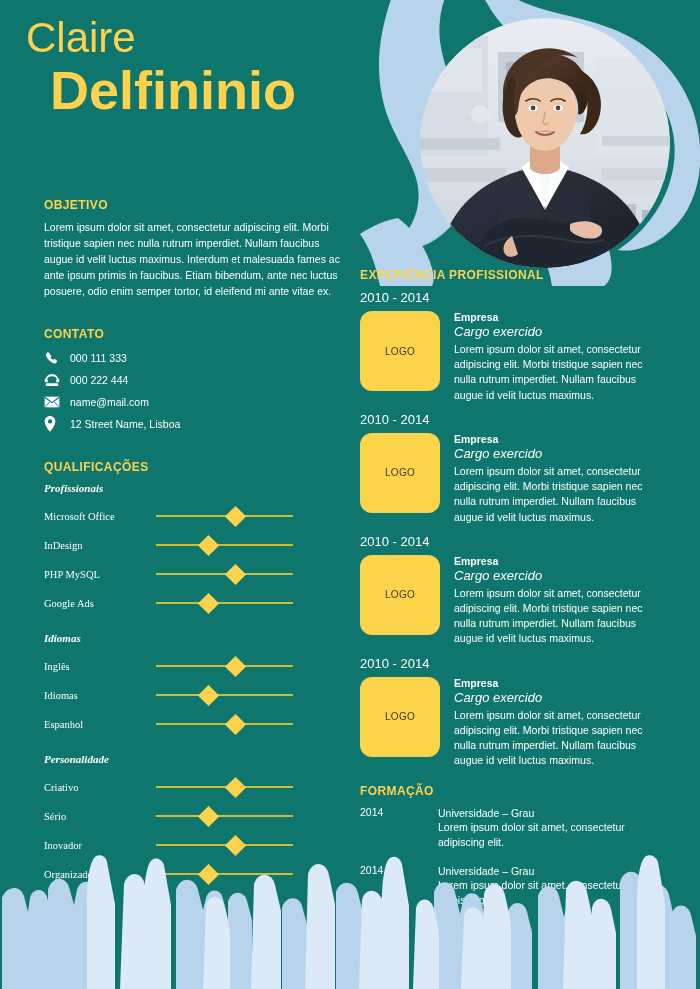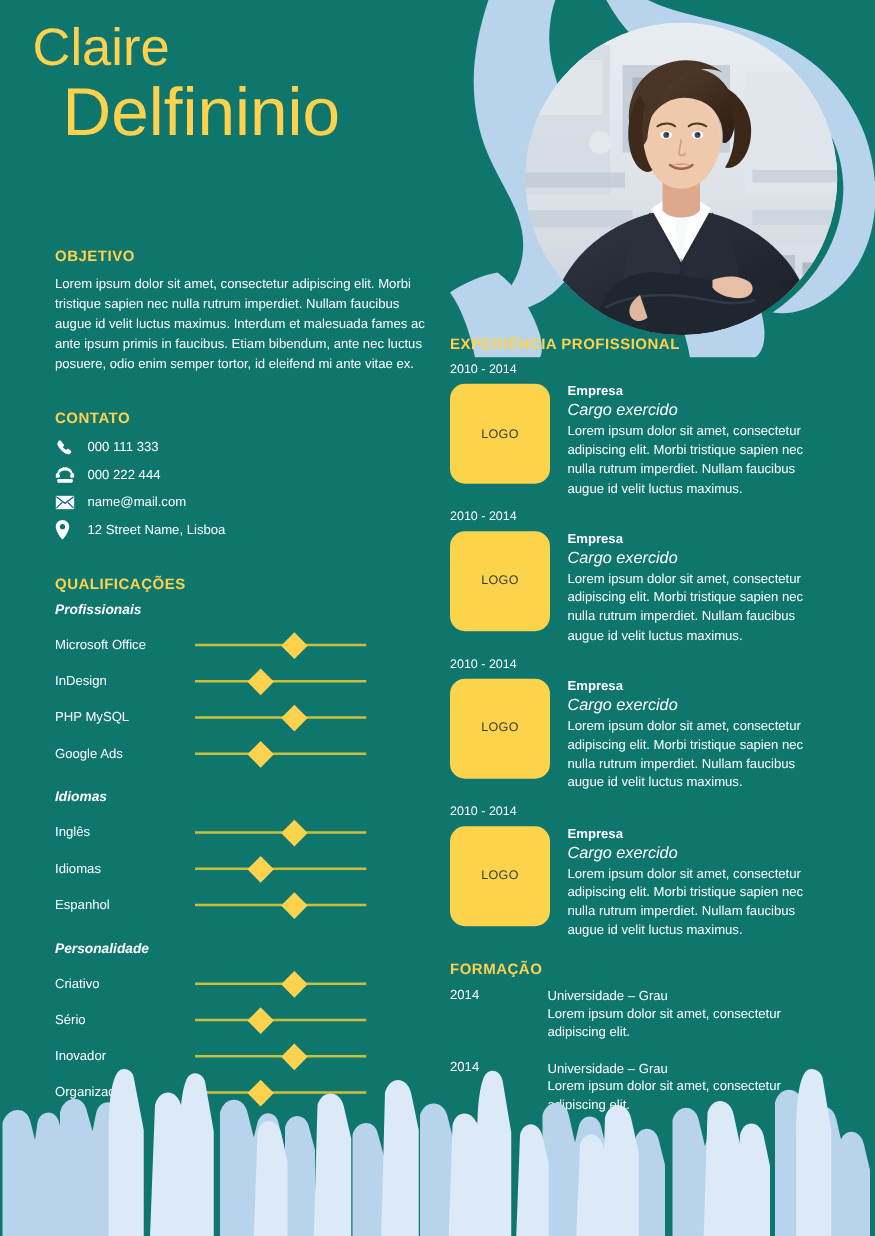--- a/index.html
+++ b/index.html
@@ -49,21 +49,21 @@
   .first-name {
     color: #FFD24D;
     font-size: 42px;
     font-weight: 400;
     line-height: 1.05;
     letter-spacing: 0px;
   }
   .last-name {
     color: #FFD24D;
     font-size: 54px;
-    font-weight: 400;
+    font-weight: 700;
     line-height: 1.05;
     margin-top: 2px;
     margin-left: 24px;
   }
 
   
   .sec-h {
     color: #FFD24D;
     font-size: 12px;
     font-weight: 700;
@@ -106,21 +106,21 @@
     display: flex;
     align-items: center;
     color: #ffffff;
   }
   .contact-val {
     color: #ffffff;
     font-size: 10.5px;
   }
 
   .qualif { margin-top: 26px; }
-  .skill-group { margin-bottom: 4px; }
+  .skill-group { margin-bottom: 4px; font-family: Liberation Serif, serif; }
   .skill-row {
     display: flex;
     align-items: center;
     height: 29px;
   }
   .skill-label {
     color: #ffffff;
     font-size: 10.5px;
     width: 112px;
     flex: 0 0 112px;
@@ -152,21 +152,21 @@
   
   .col-right {
     position: absolute;
     left: 360px;
     top: 268px;
     width: 300px;
   }
   .exp-item { margin-bottom: 9px; }
   .exp-date {
     color: #ffffff;
-    font-size: 10px;
+    font-size: 13px;
     margin-bottom: 6px;
   }
   .exp-body { display: flex; }
   .logo-box {
     width: 80px;
     height: 80px;
     flex: 0 0 80px;
     background: #FBD44C;
     border-radius: 12px;
     display: flex;

